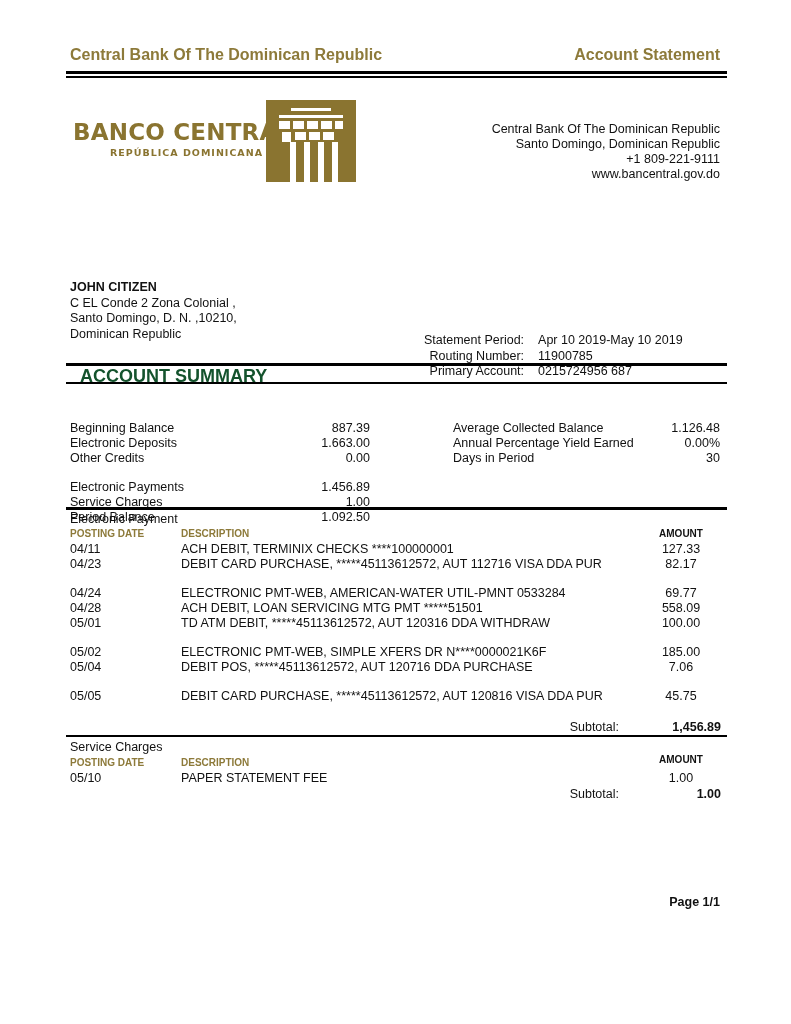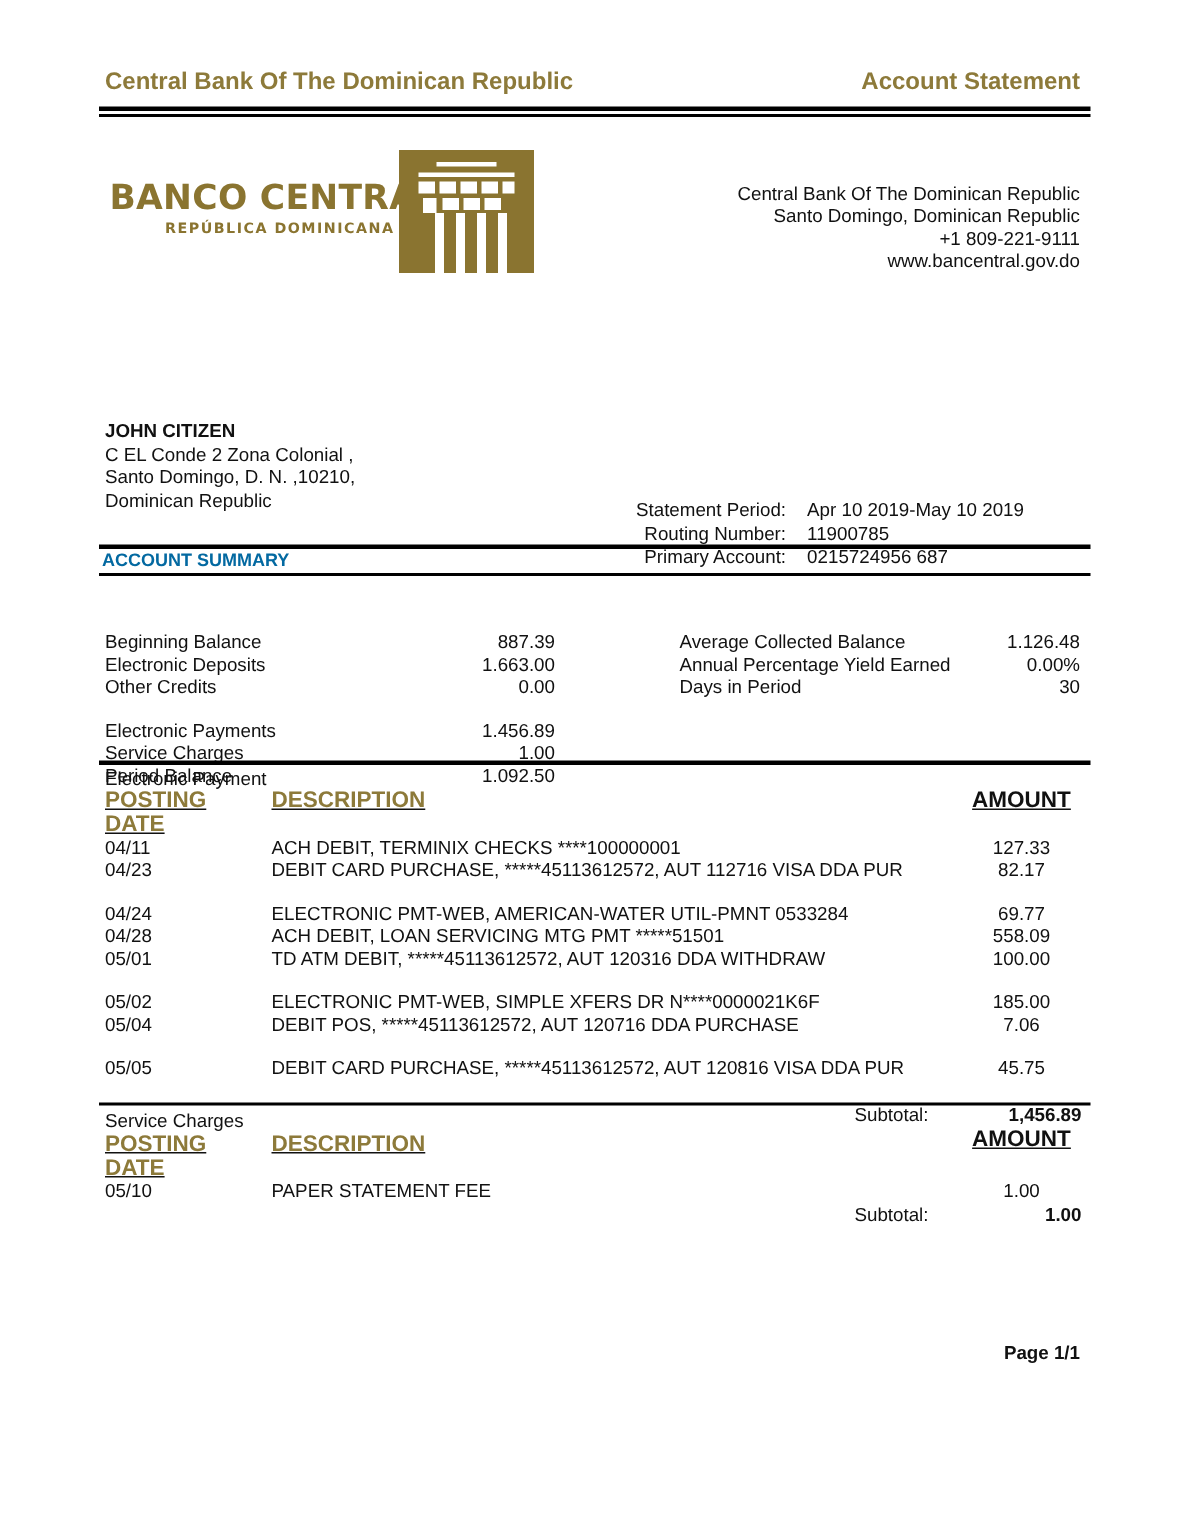--- a/index.html
+++ b/index.html
@@ -13,28 +13,28 @@
   .logo-text1 { left:73px; top:119px; font-size:23px; font-weight:bold; color:#8a7430; letter-spacing:0.2px; font-family:"DejaVu Sans", sans-serif; }
   .logo-text2 { left:110px; top:147px; font-size:9.5px; font-weight:bold; color:#8a7430; letter-spacing:1px; font-family:"DejaVu Sans", sans-serif; }
   .logo-mark { left:266px; top:100px; width:90px; height:82px; }
   .bank-addr { right:71px; top:122px; text-align:right; font-size:12.5px; line-height:15px; }
   .cust { left:70px; top:280px; font-size:12.5px; line-height:15.5px; }
   .cust .name { font-weight:bold; }
   .meta { left:424px; top:285px; font-size:12.5px; line-height:15.5px;margin-top:48px; }
   .meta table { border-collapse:collapse; }
   .meta td { padding:0; }
   .meta td.k { text-align:right; padding-right:14px; }
-  .section-title { left:68px; top:366px; font-size:12px; font-weight:bold; color:#0369a1; }
+  .section-title { left:80px; top:366px; font-size:18px; font-weight:bold; color:#14532d; }
   .sum { font-size:12.5px; line-height:15px;margin-top:36px; }
   .sum .row { display:flex; justify-content:space-between; }
   .sum-left { left:70px; top:385px; width:300px; }
   .sum-right { left:453px; top:385px; width:267px; }
   .gap { height:14px; }
   .txn-caption { left:70px; font-size:12.5px; }
-  .txn-head { font-size:15px; font-weight:bold;text-decoration:underline; }
+  .txn-head { font-size:10px; font-weight:bold; }
   .txn-head .c-date, .txn-head .c-desc { color:#8d7a3a; }
   .txn { left:70px; width:651px; font-size:12.5px; line-height:15px; }
   .txn .row { display:flex; }
   .c-date { width:111px; }
   .c-desc { flex:1; }
   .c-amt { width:80px; text-align:center; }
   .subtotal { display:flex; justify-content:flex-end; }
   .subtotal .lbl { width:100px; text-align:right; margin-right:0; }
   .subtotal .val { width:102px; text-align:right;font-weight:bold; }
   .page { right:71px; top:895px; font-size:12.5px; font-weight:bold; }

